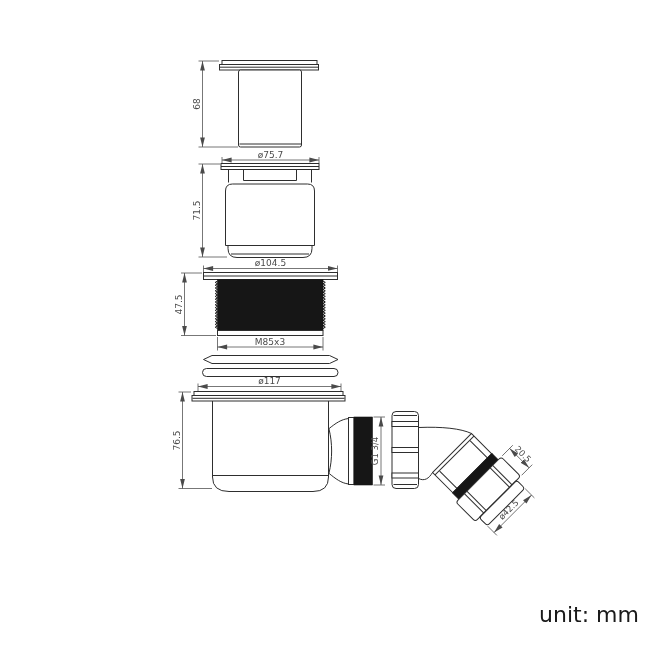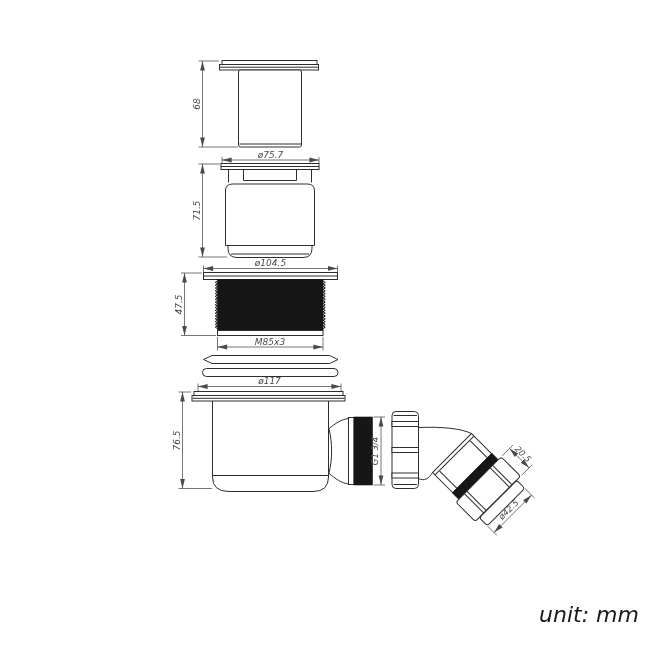--- a/index.html
+++ b/index.html
@@ -9,21 +9,20 @@
     height: 650px;
     background: #ffffff;
     font-family: "DejaVu Sans", sans-serif;
     overflow: hidden;
   }
   .sheet {
     position: relative;
     width: 604px;
     height: 650px;
     background: #ffffff;
-    font-style: italic;
   }
   svg { display: block; }
   .part { stroke: #2e2e2e; stroke-width: 1; fill: #ffffff; }
   .part-line { stroke: #2e2e2e; stroke-width: 1; fill: none; }
   .thread-fill { fill: #161616; stroke: #161616; stroke-width: 0.6; }
   .teeth { stroke: #161616; stroke-width: 1; fill: none; }
   .dim { stroke: #4a4a4a; stroke-width: 0.75; fill: none; }
   .dim-label {
     fill: #4a4a4a;
     font-size: 9px;

